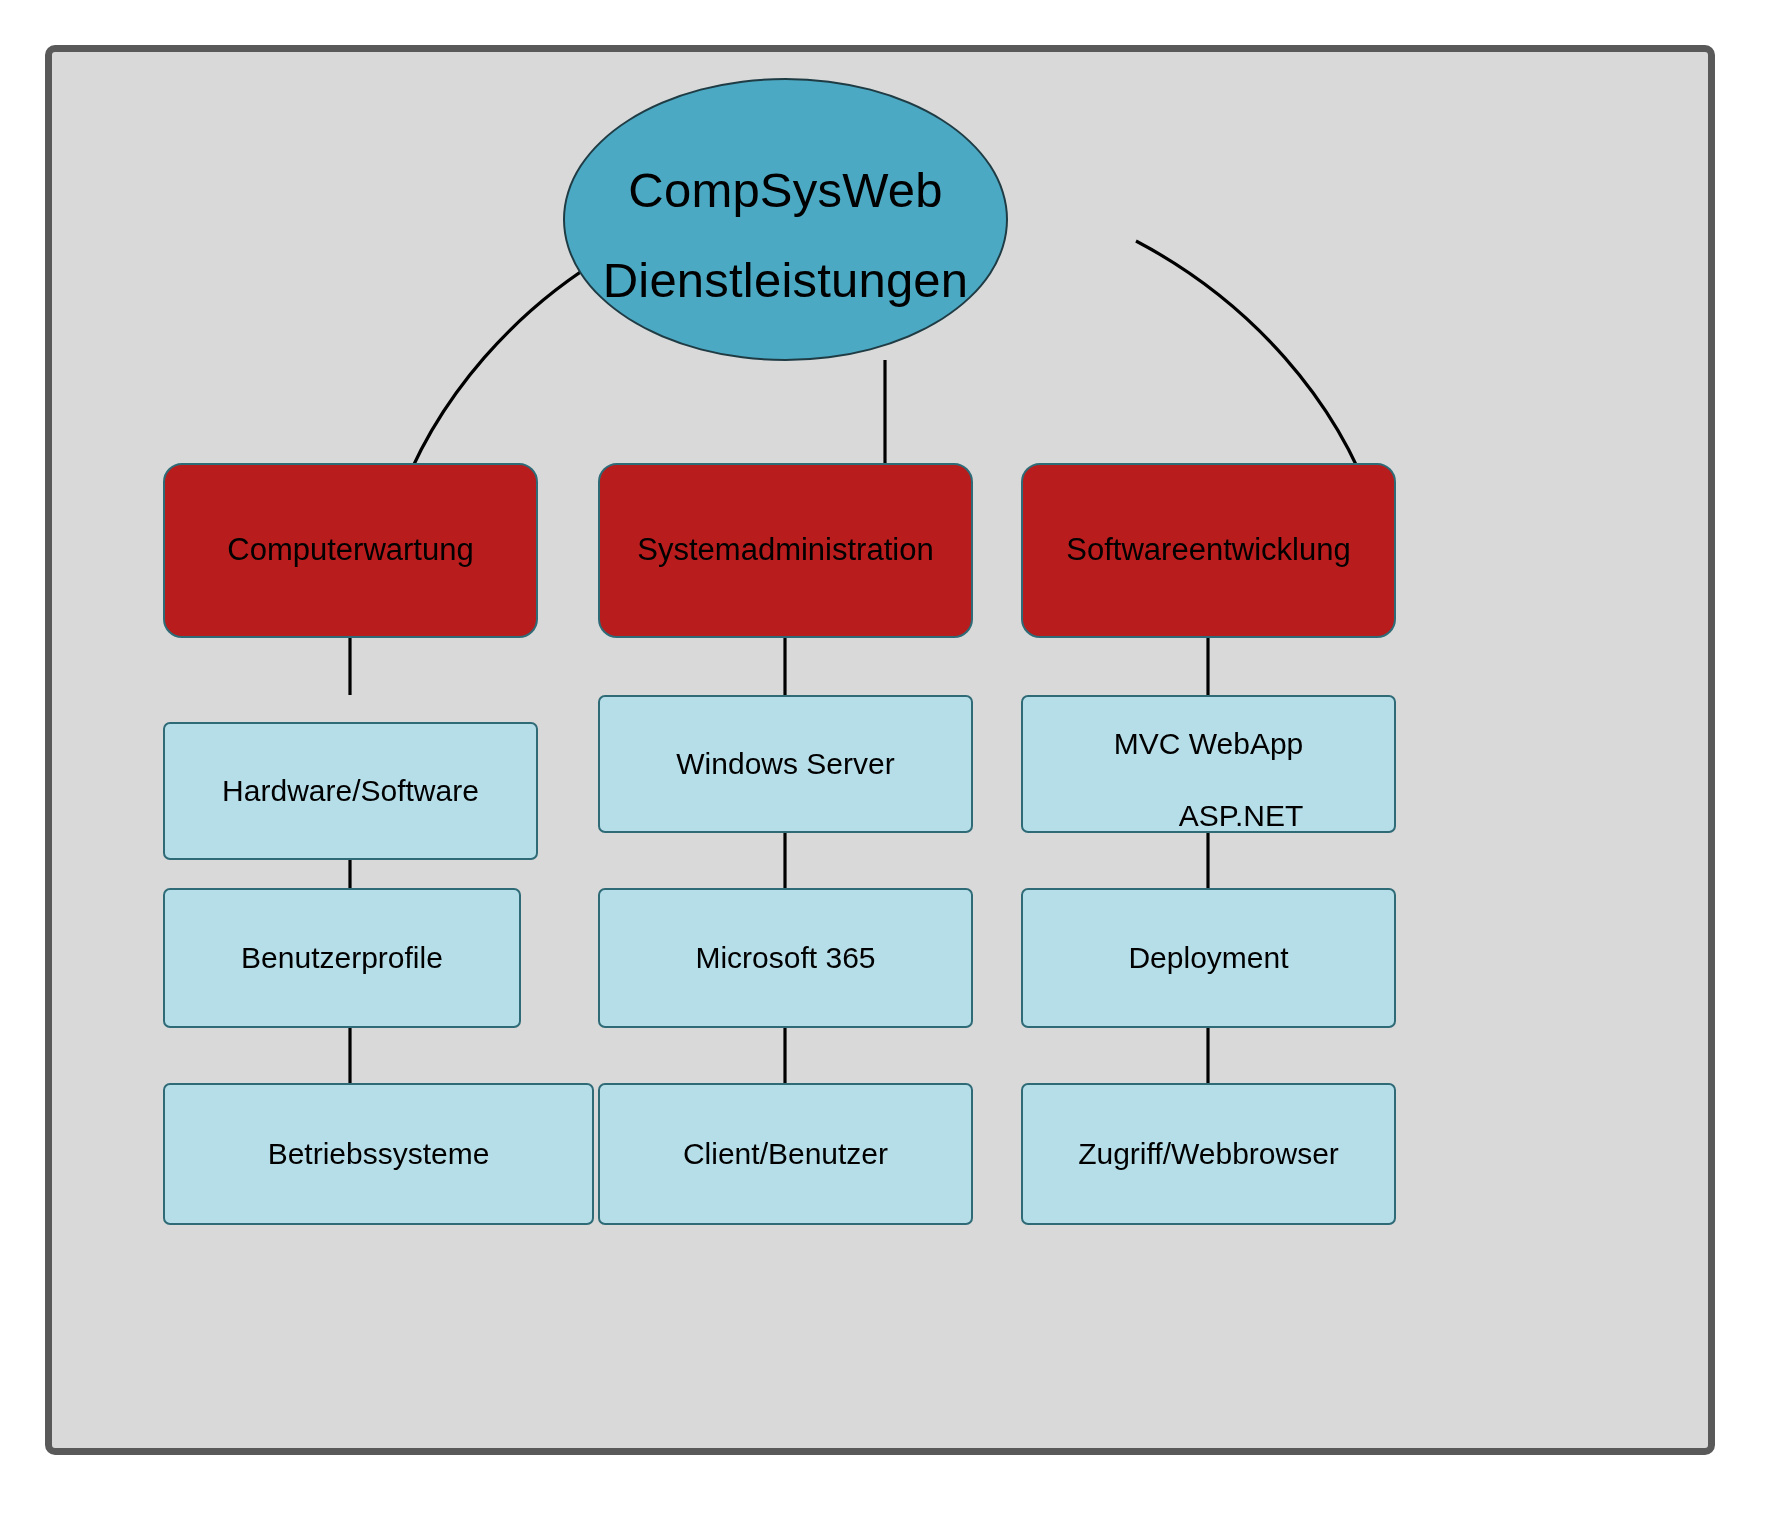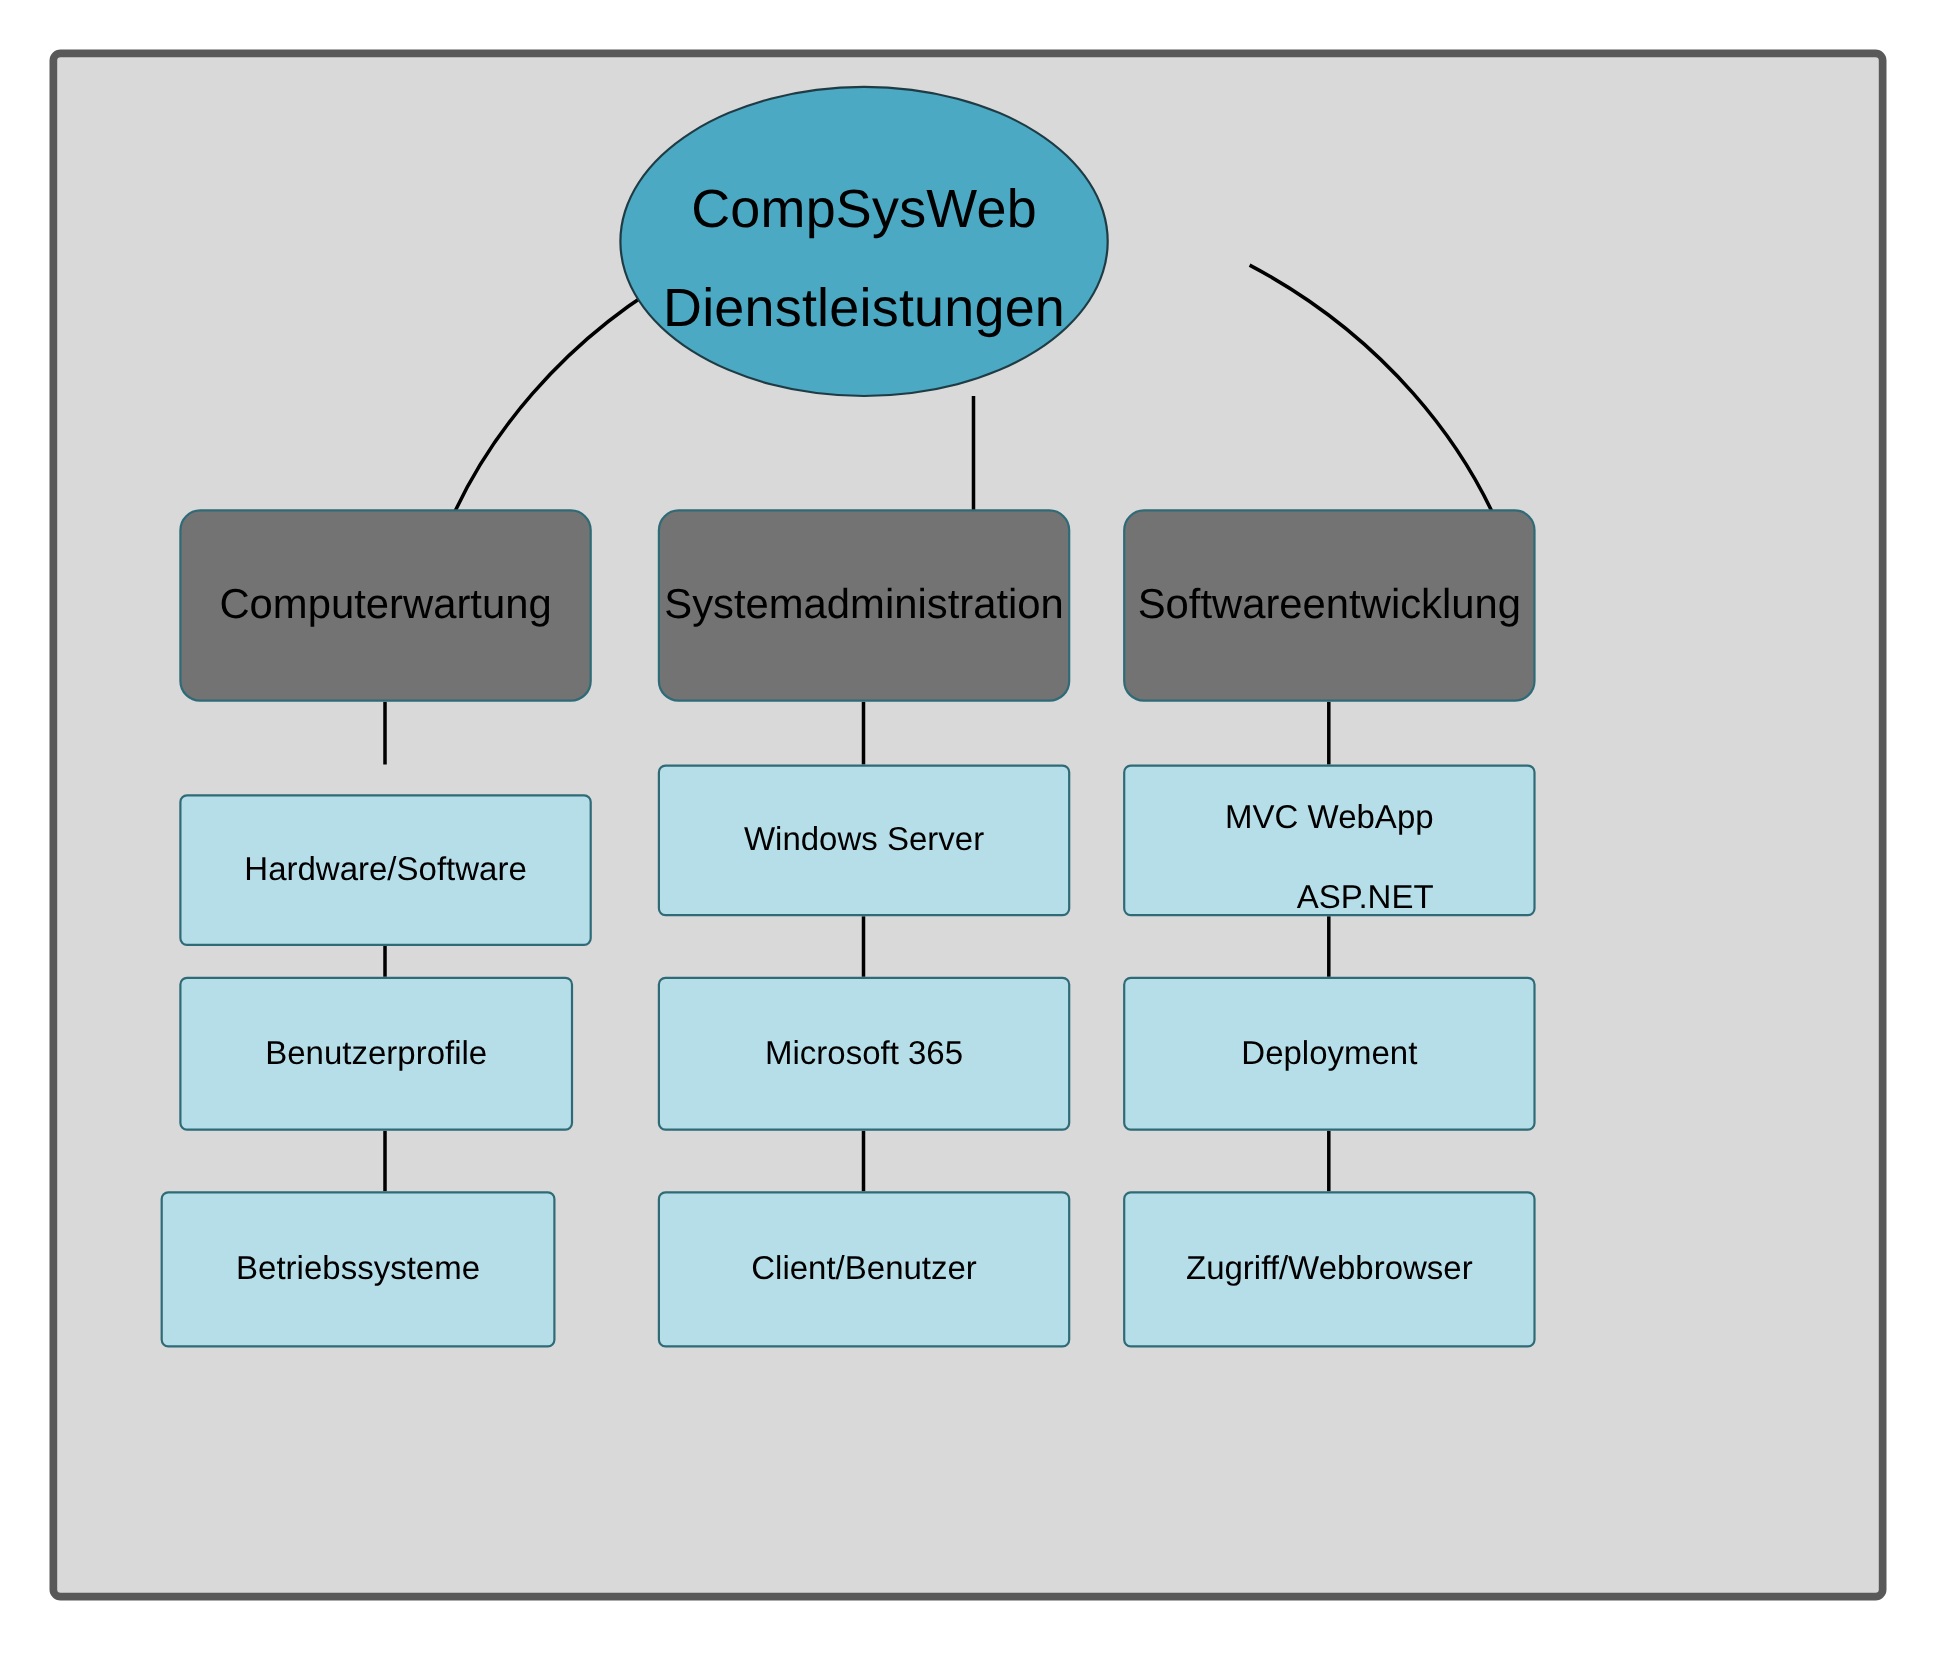--- a/index.html
+++ b/index.html
@@ -51,24 +51,24 @@
     background: #4ba9c3;
     border: 2px solid #1f3c45;
     border-radius: 50%;
     font-size: 49px;
     letter-spacing: 0.2px;
   }
   .root-ellipse .lines {
     padding: 0 24px;
   }
   .cat-box {
-    background: #737373;
+    background: #b91c1c;
     border: 2px solid #2e6b77;
     border-radius: 19px;
-    font-size: 38px;
+    font-size: 31px;
   }
   .leaf-box {
     background: #b6dee9;
     border: 2px solid #2e6b77;
     border-radius: 7px;
     font-size: 30px;
   }
   .leaf-box.two-line {
     line-height: 1.33;
     text-align: right;
@@ -142,21 +142,21 @@
   </div>
 
   <div class="node leaf-box" style="left:598px; top:888px; width:375px; height:140px;">
     <span>Microsoft 365</span>
   </div>
 
   <div class="node leaf-box" style="left:1021px; top:888px; width:375px; height:140px;">
     <span>Deployment</span>
   </div>
 
-  <div class="node leaf-box" style="left:146px; top:1083px; width:359px; height:142px;text-align:center;">
+  <div class="node leaf-box" style="left:163px; top:1083px; width:431px; height:142px;text-align:center;">
     <span>Betriebssysteme</span>
   </div>
 
   <div class="node leaf-box" style="left:598px; top:1083px; width:375px; height:142px;">
     <span>Client/Benutzer</span>
   </div>
 
   <div class="node leaf-box" style="left:1021px; top:1083px; width:375px; height:142px;">
     <span>Zugriff/Webbrowser</span>
   </div>

